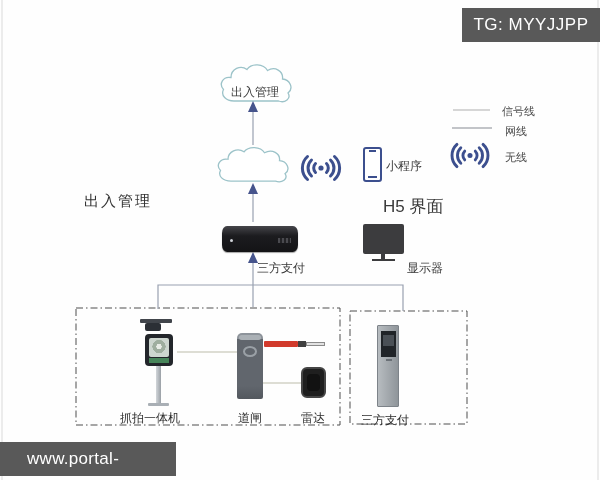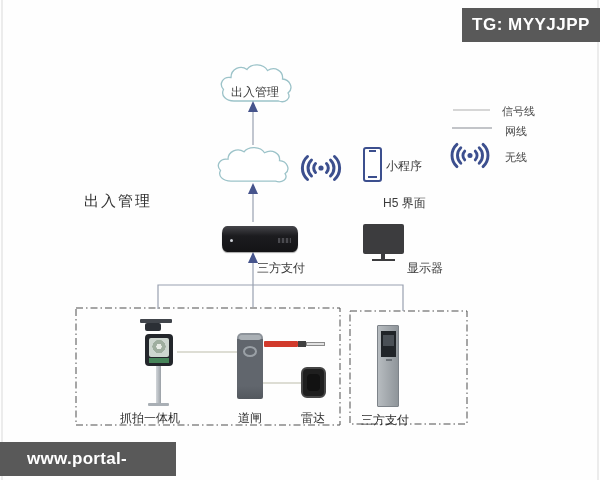--- a/index.html
+++ b/index.html
@@ -2,21 +2,21 @@
 <html><head>
 <meta charset="utf-8">
 <style>
   * { margin:0; padding:0; box-sizing:border-box; }
   body { font-family:"Liberation Sans","DejaVu Sans",sans-serif; background:#fff; }
   .stage { position:relative; width:600px; height:480px; background:#fefefe; overflow:hidden; }
 
   .edge { position:absolute; top:0; bottom:0; width:2px; background:#ececec; }
   .edge.l { left:1px; } .edge.r { right:1px; }
 
-  .badge { position:absolute; background:#595959; color:#fff;font-weight:bold; }
+  .badge { position:absolute; background:#595959; color:#fff; }
   .tg-badge { left:462px; top:8px; width:138px; height:34px; font-size:17px;
               line-height:34px; text-align:center; letter-spacing:.5px; }
   .footer-badge { left:0; top:442px; width:176px; height:34px; font-size:17px;
                   line-height:34px; padding-left:27px; letter-spacing:.3px; }
 
   .svg-layer { position:absolute; left:0; top:0; }
 
   .cloud-box { position:absolute; }
   .cloud-label { position:absolute; left:0; right:0; text-align:center;
                  font-size:12px; color:#3a3a3a; }
@@ -154,21 +154,21 @@
       <path d="M8.5 3.5 A15.5 15.5 0 0 0 8.5 26.5"></path>
       <path d="M27.5 10.5 A6.5 6.5 0 0 1 27.5 19.5"></path>
       <path d="M31.5 7 A11 11 0 0 1 31.5 23"></path>
       <path d="M35.5 3.5 A15.5 15.5 0 0 1 35.5 26.5"></path>
     </g>
     <circle cx="22" cy="15" r="2.6" fill="#3c4f8e"></circle>
   </svg>
 
   <div class="phone"></div>
   <div class="txt" style="left:386px; top:158px; font-size:12px;">小程序</div>
-  <div class="txt" style="left:383px; top:195px; font-size:12px;">H5 界面</div>
+  <div class="txt" style="left:383px; top:195px; font-size:17px;">H5 界面</div>
 
   <div class="legend-label" style="left:502px; top:104px;">信号线</div>
   <div class="legend-label" style="left:505px; top:124px;">网线</div>
   <svg class="wifi" style="left:448px; top:141px;" width="44" height="29" viewBox="0 0 44 30">
     <g stroke="#3c4f8e" stroke-width="3" fill="none" stroke-linecap="round">
       <path d="M16.5 10.5 A6.5 6.5 0 0 0 16.5 19.5"></path>
       <path d="M12.5 7 A11 11 0 0 0 12.5 23"></path>
       <path d="M8.5 3.5 A15.5 15.5 0 0 0 8.5 26.5"></path>
       <path d="M27.5 10.5 A6.5 6.5 0 0 1 27.5 19.5"></path>
       <path d="M31.5 7 A11 11 0 0 1 31.5 23"></path>

